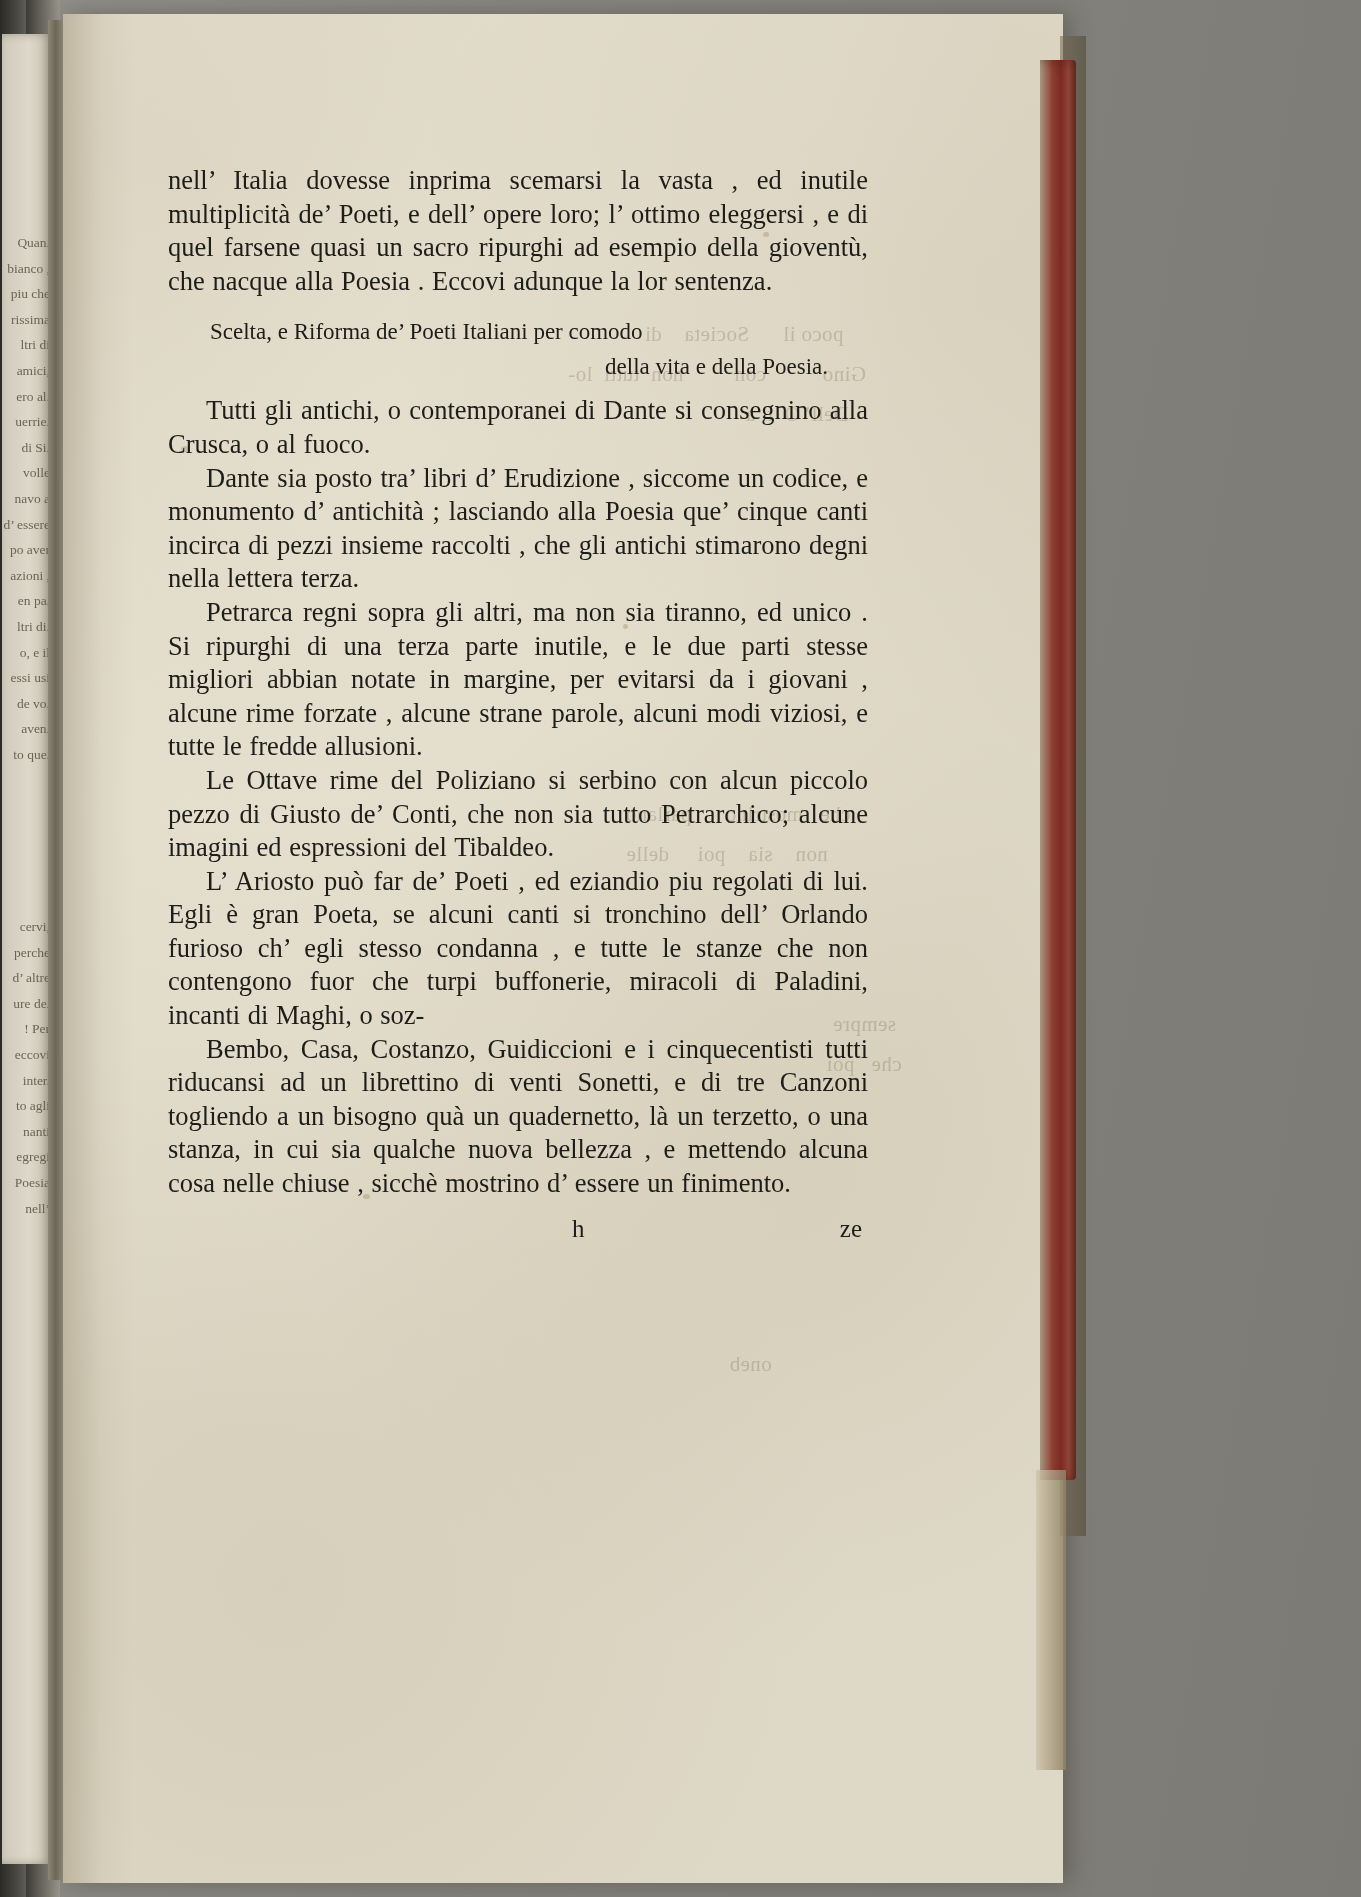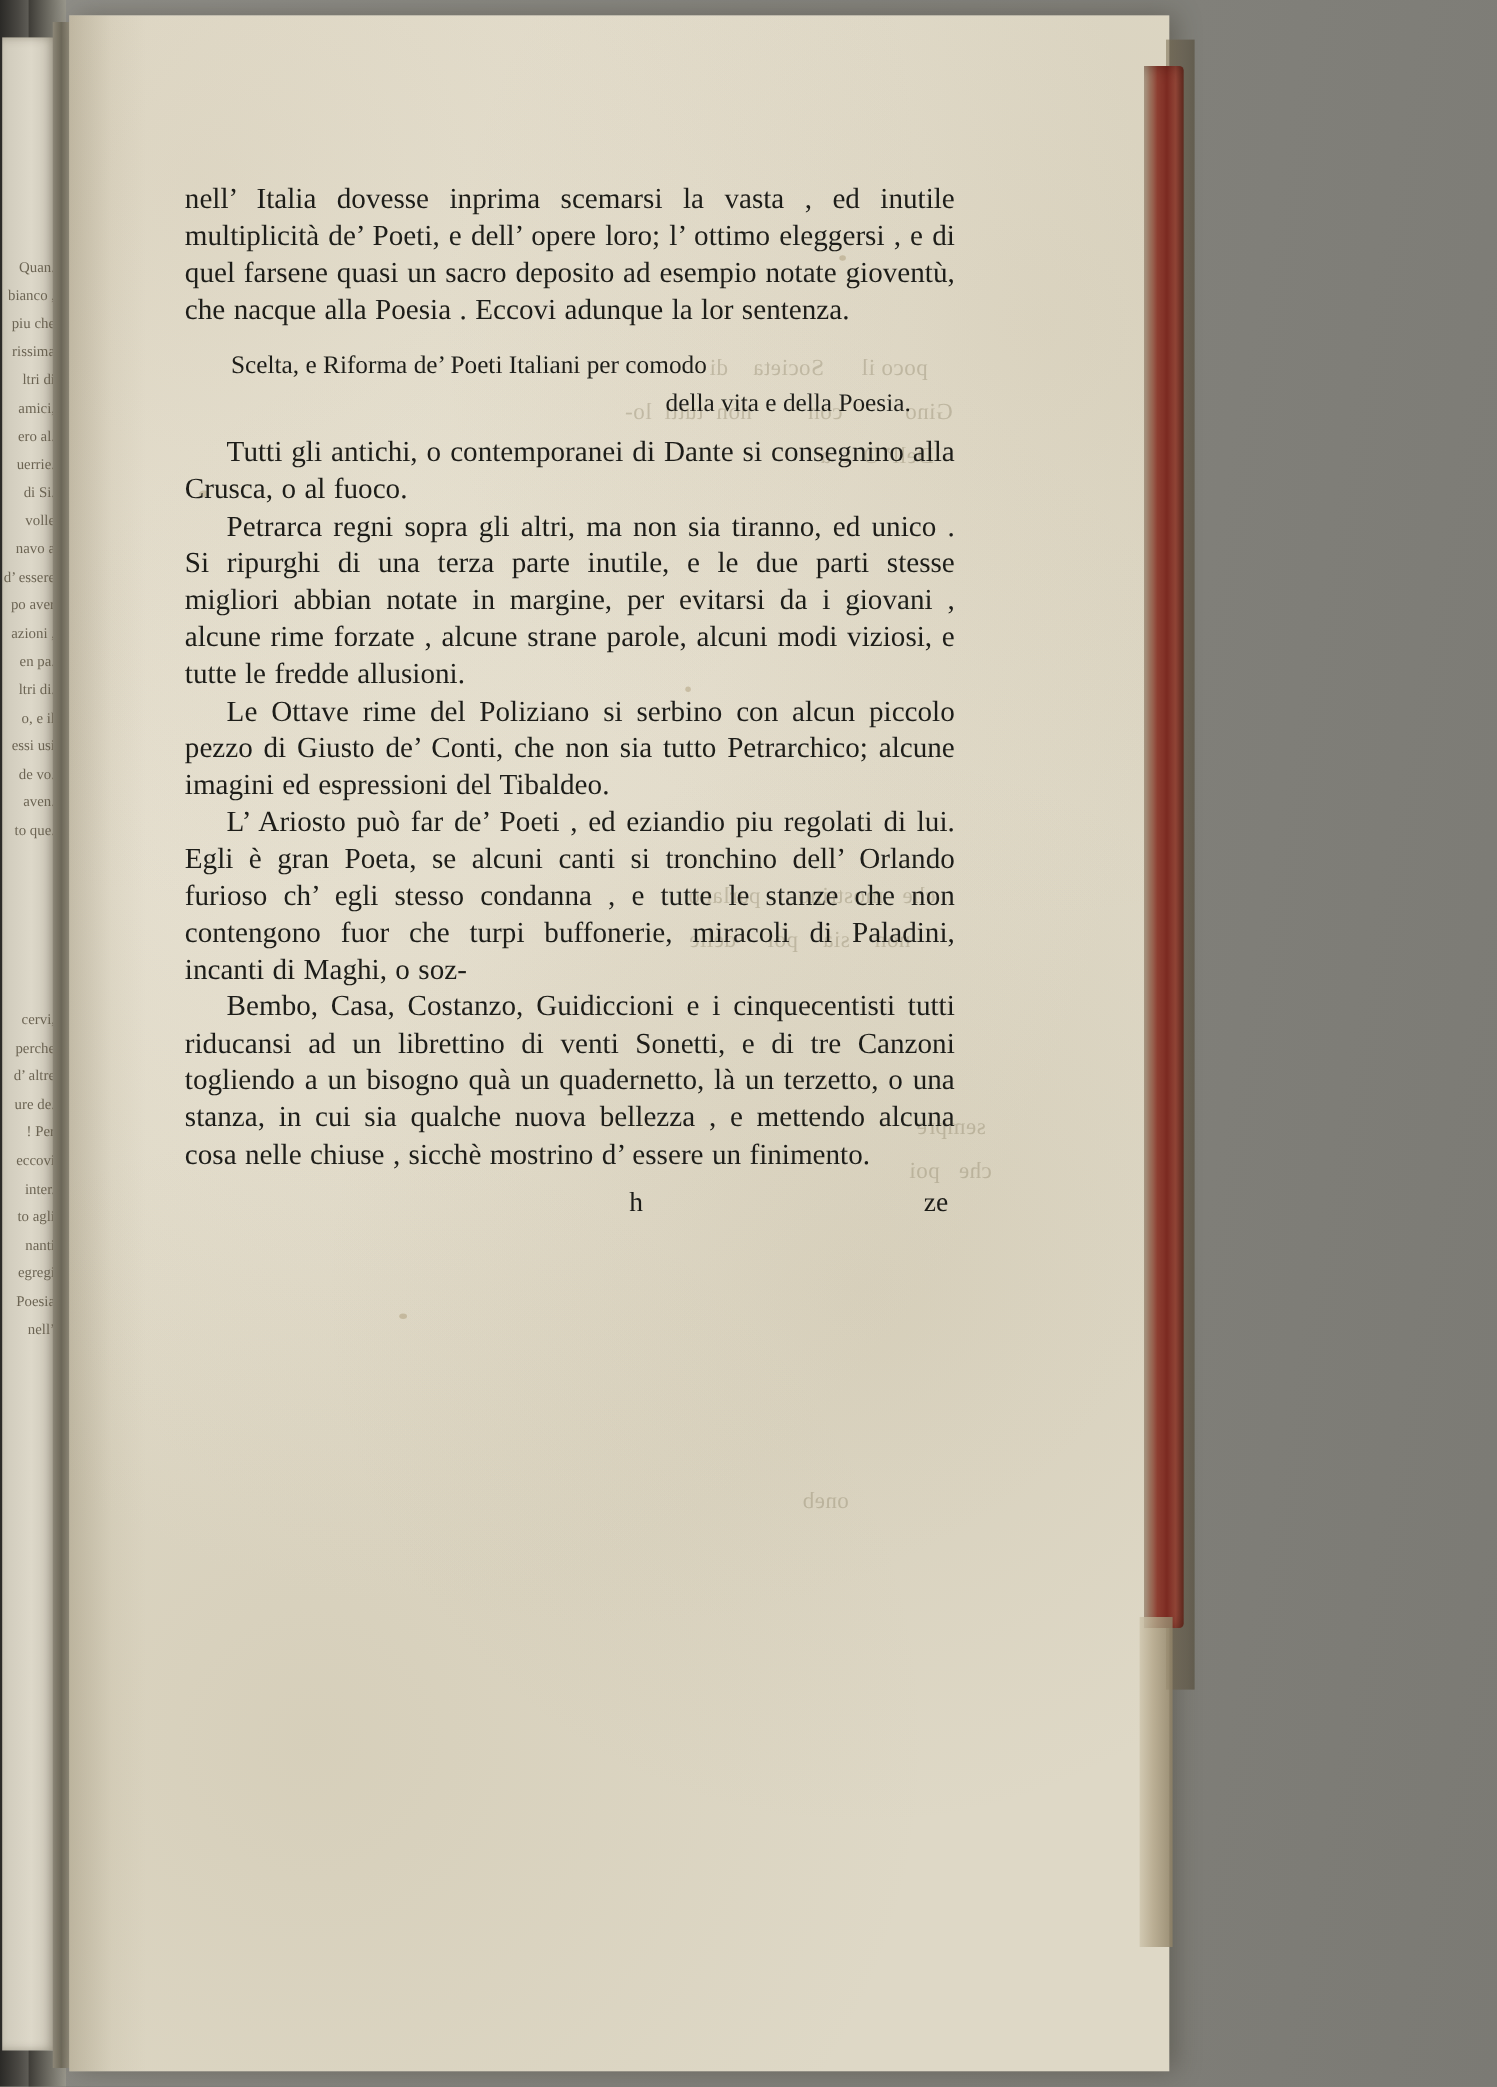--- a/index.html
+++ b/index.html
@@ -285,28 +285,29 @@
     <div class="bleed" style="left:300px; top:1330px; width:420px;">  oneb</div>
 
     <div class="speck" style="left:118px; top:432px; width:9px;  height:6px;"></div>
     <div class="speck" style="left:700px; top:218px; width:6px;  height:5px;"></div>
     <div class="speck" style="left:560px; top:610px; width:5px;  height:5px;"></div>
     <div class="speck" style="left:300px; top:1180px; width:7px; height:5px;"></div>
 
     <div class="textblock">
 
 
-      <p class="body">nell’ Italia dovesse inprima scemarsi la vasta , ed inutile multiplicità de’ Poeti, e dell’ opere loro; l’ ottimo eleggersi , e di quel farsene quasi un sacro deposito ad esempio notate gioventù, che nacque alla Poesia . Eccovi adunque la lor sentenza.</p>
+      <p class="body">nell’ Italia dovesse inprima scemarsi la vasta , ed inutile multiplicità de’ Poeti, e dell’ opere loro; l’ ottimo eleggersi , e di quel farsene quasi un sacro ripurghi ad esempio della gioventù, che nacque alla Poesia . Eccovi adunque la lor sentenza.</p>
 
       <div class="heading">
         <span class="l1">Scelta, e Riforma de’ Poeti Italiani per comodo</span>
         <span class="l2">della vita e della Poesia.</span>
       </div>
 
       <p class="body indent">Tutti gli antichi, o contemporanei di Dante si consegnino alla Crusca, o al fuoco.</p>
+      <p class="body indent">Dante sia posto tra’ libri d’ Erudizione , siccome un codice, e monumento d’ antichità ; lasciando alla Poesia que’ cinque canti incirca di pezzi insieme raccolti , che gli antichi stimarono degni nella lettera terza.</p>
       <p class="body indent">Petrarca regni sopra gli altri, ma non sia tiranno, ed unico . Si ripurghi di una terza parte inutile, e le due parti stesse migliori abbian notate in margine, per evitarsi da i giovani , alcune rime forzate , alcune strane parole, alcuni modi viziosi, e tutte le fredde allusioni.</p>
       <p class="body indent">Le Ottave rime del Poliziano si serbino con alcun piccolo pezzo di Giusto de’ Conti, che non sia tutto Petrarchico; alcune imagini ed espressioni del Tibaldeo.</p>
       <p class="body indent">L’ Ariosto può far de’ Poeti , ed eziandio piu regolati di lui. Egli è gran Poeta, se alcuni canti si tronchino dell’ Orlando furioso ch’ egli stesso condanna , e tutte le stanze che non contengono fuor che turpi buffonerie, miracoli di Paladini, incanti di Maghi, o soz-</p>
       <p class="body indent">Bembo, Casa, Costanzo, Guidiccioni e i cinquecentisti tutti riducansi ad un librettino di venti Sonetti, e di tre Canzoni togliendo a un bisogno quà un quadernetto, là un terzetto, o una stanza, in cui sia qualche nuova bellezza , e mettendo alcuna cosa nelle chiuse , sicchè mostrino d’ essere un finimento.</p>
 
       <div class="foot">
         <span class="signature">h</span>
         <span class="catchword">ze</span>
       </div>
 

